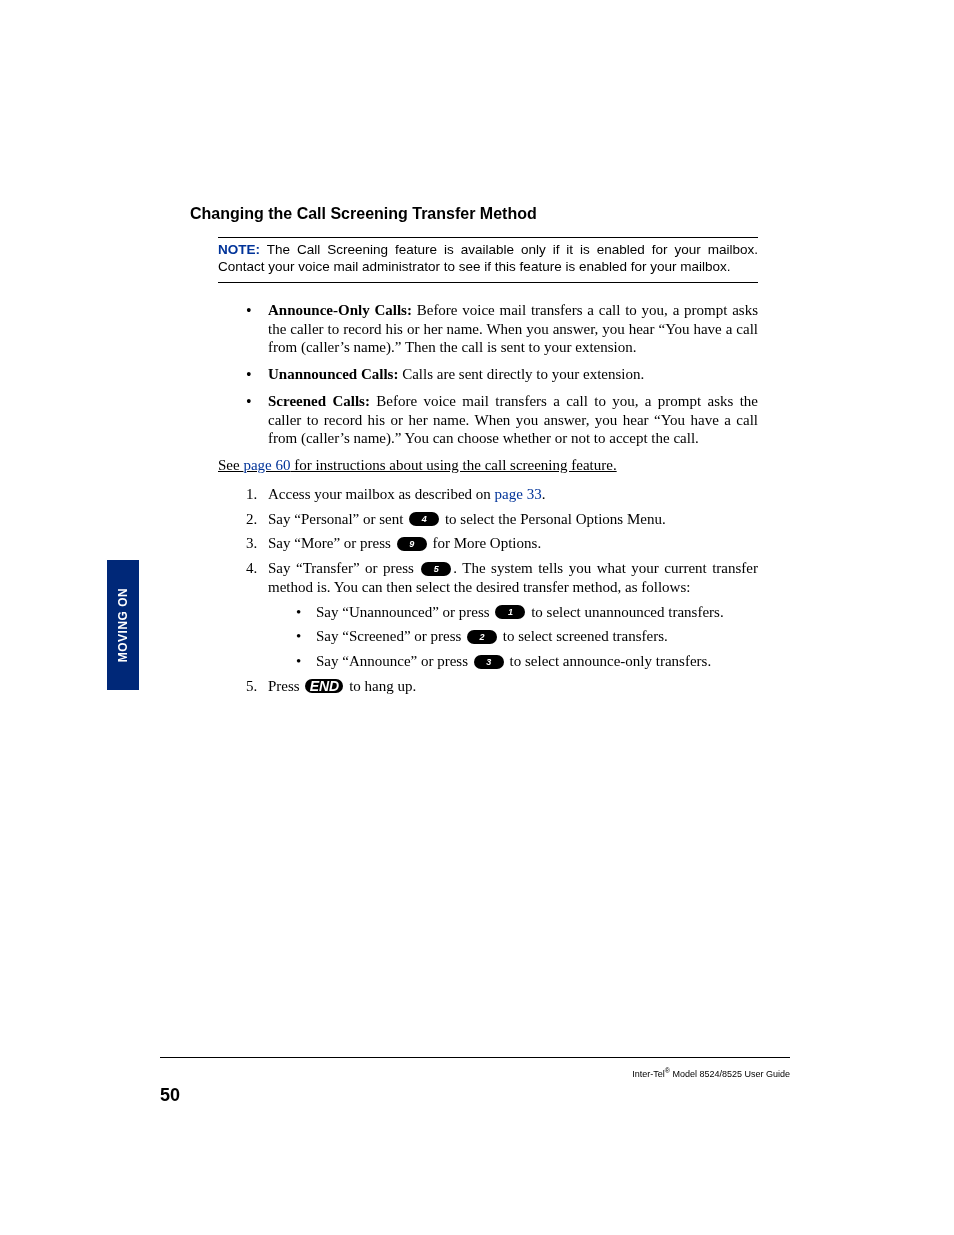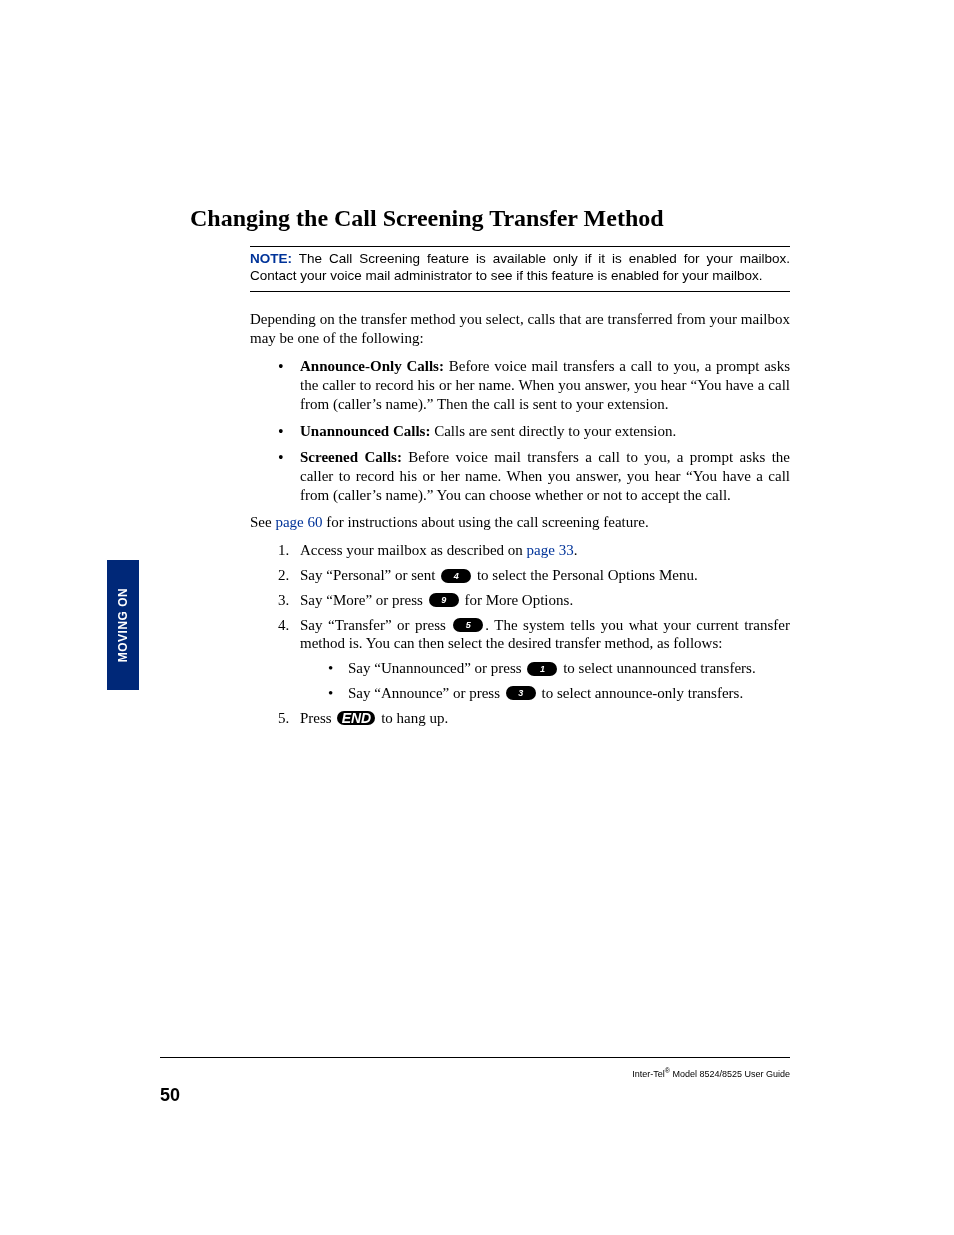--- a/index.html
+++ b/index.html
@@ -18,27 +18,27 @@
     width: 954px;
     height: 1235px;
   }
   .content {
     position: absolute;
     left: 190px;
     top: 205px;
     width: 600px;
   }
   h1.heading {
-    font-family: Liberation Serif, serif;
-    font-weight: bold;
-    font-size: 24px;
+    font-family: Liberation Sans, sans-serif;
+    font-weight: bold;
+    font-size: 16px;
     margin: 0 0 14px 0;
   }
   .body-col {
-    margin-left: 60px;
+    margin-left: 28px;
     width: 540px;
     font-size: 15px;
     line-height: 1.25;
   }
   .note-box {
     border-top: 1px solid #000;
     border-bottom: 1px solid #000;
     padding: 4px 0 6px 0;
     font-family: Arial, Helvetica, sans-serif;
     font-size: 13.5px;
@@ -65,21 +65,21 @@
     margin-bottom: 8px;
   }
   ul.bullets > li::before {
     content: "•";
     position: absolute;
     left: 0;
     top: 0;
     font-size: 16px;
   }
   .bold-term { font-weight: bold; }
-  .see-line { margin: 8px 0 10px 0; }
+  .see-line { margin: 8px 0 10px 0; text-decoration: underline; }
   .link { color: #003399; }
   .proc-heading { font-weight: bold; margin: 10px 0 6px 0; }
   ol.steps {
     list-style: none;
     counter-reset: step;
     padding: 0 0 0 28px;
     margin: 0;
   }
   ol.steps > li {
     counter-increment: step;
@@ -191,21 +191,20 @@
   <div class="content">
     <h1 class="heading">Changing the Call Screening Transfer Method</h1>
 
     <div class="body-col">
 
       <div class="note-box">
         <span class="note-label">NOTE:</span>
         <span>The Call Screening feature is available only if it is enabled for your mailbox. Contact your voice mail administrator to see if this feature is enabled for your mailbox.</span>
       </div>
 
-      <p class="intro">Depending on the transfer method you select, calls that are transferred from your mailbox may be one of the following:</p>
 
       <ul class="bullets">
         <li>
           <span class="bold-term">Announce-Only Calls:</span><span> Before voice mail transfers a call to you, a prompt asks the caller to record his or her name. When you answer, you hear “You have a call from (caller’s name).” Then the call is sent to your extension.</span>
         </li>
         <li>
           <span class="bold-term">Unannounced Calls:</span><span> Calls are sent directly to your extension.</span>
         </li>
         <li>
           <span class="bold-term">Screened Calls:</span><span> Before voice mail transfers a call to you, a prompt asks the caller to record his or her name. When you answer, you hear “You have a call from (caller’s name).” You can choose whether or not to accept the call.</span>
@@ -227,20 +226,23 @@
         <li>
           <span>Say “More” or press </span><span class="key">9</span><span> for More Options.</span>
         </li>
         <li>
           <span>Say “Transfer” or press </span><span class="key">5</span><span>. The system tells you what your current transfer method is. You can then select the desired transfer method, as follows:</span>
           <ul class="sub">
             <li>
               <span>Say “Unannounced” or press </span><span class="key">1</span><span> to select unannounced transfers.</span>
             </li>
             <li>
+              <span>Say “Screened” or press </span><span class="key">2</span><span> to select screened transfers.</span>
+            </li>
+            <li>
               <span>Say “Announce” or press </span><span class="key">3</span><span> to select announce-only transfers.</span>
             </li>
           </ul>
         </li>
         <li>
           <span>Press </span><span class="key key-end">END</span><span> to hang up.</span>
         </li>
       </ol>
 
     </div>

